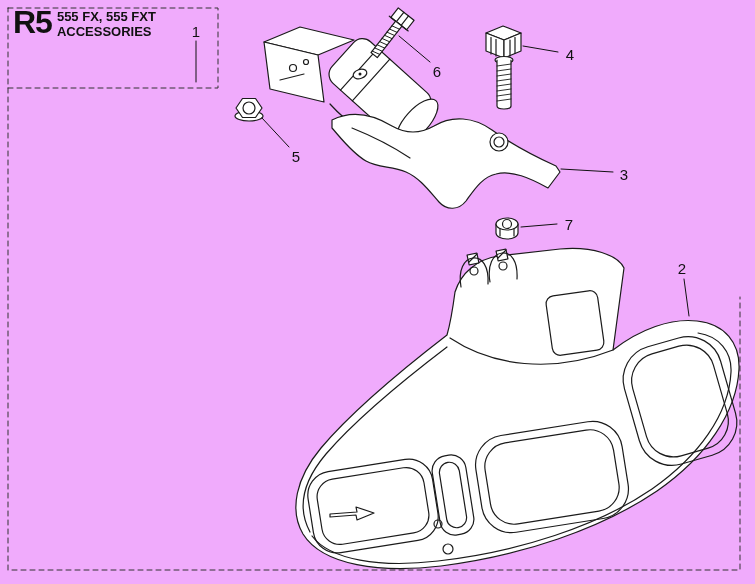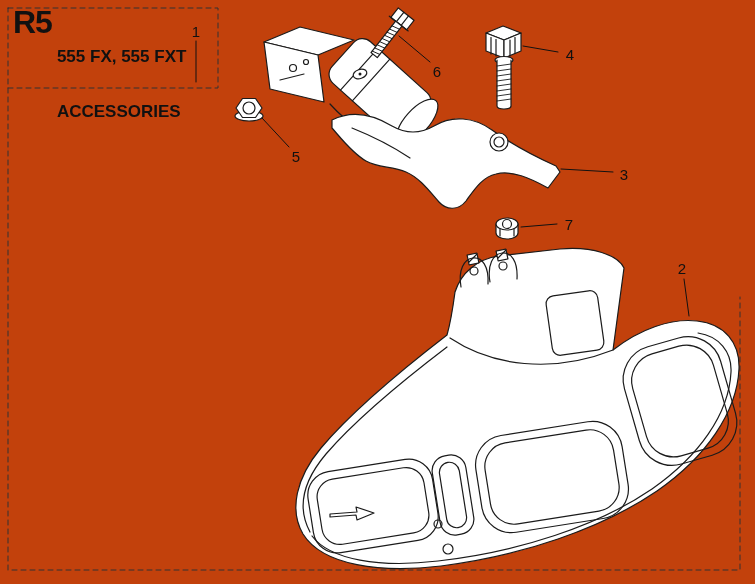--- a/index.html
+++ b/index.html
@@ -1,24 +1,24 @@
 <!DOCTYPE html>
 <html><head>
 <meta charset="utf-8">
 <style>
   html,body{margin:0;padding:0;background:#fff;}
   .page{
-    position:relative;width:755px;height:584px;background:#c2410c;
+    position:relative;width:755px;height:584px;background:#f0abfc;
     font-family:"Liberation Sans",sans-serif;color:#111;overflow:hidden;
   }
   .diagram-svg{position:absolute;left:0;top:0;}
   .header{position:absolute;left:13px;top:6px;display:flex;align-items:flex-start;gap:5px;}
   .code{font-size:32px;font-weight:700;line-height:1;letter-spacing:-1px;}
   .models{padding-top:3px;}
-  .models div{font-size:17px;font-weight:700;line-height:15px;white-space:nowrap;margin-top:40px;}
+  .models div{font-size:13px;font-weight:700;line-height:15px;white-space:nowrap;}
   .callout{
     position:absolute;transform:translate(-50%,-50%);
     font-size:15px;font-weight:400;color:#111;
   }
 </style>
 </head>
 <body>
 
 <div class="page">
 

